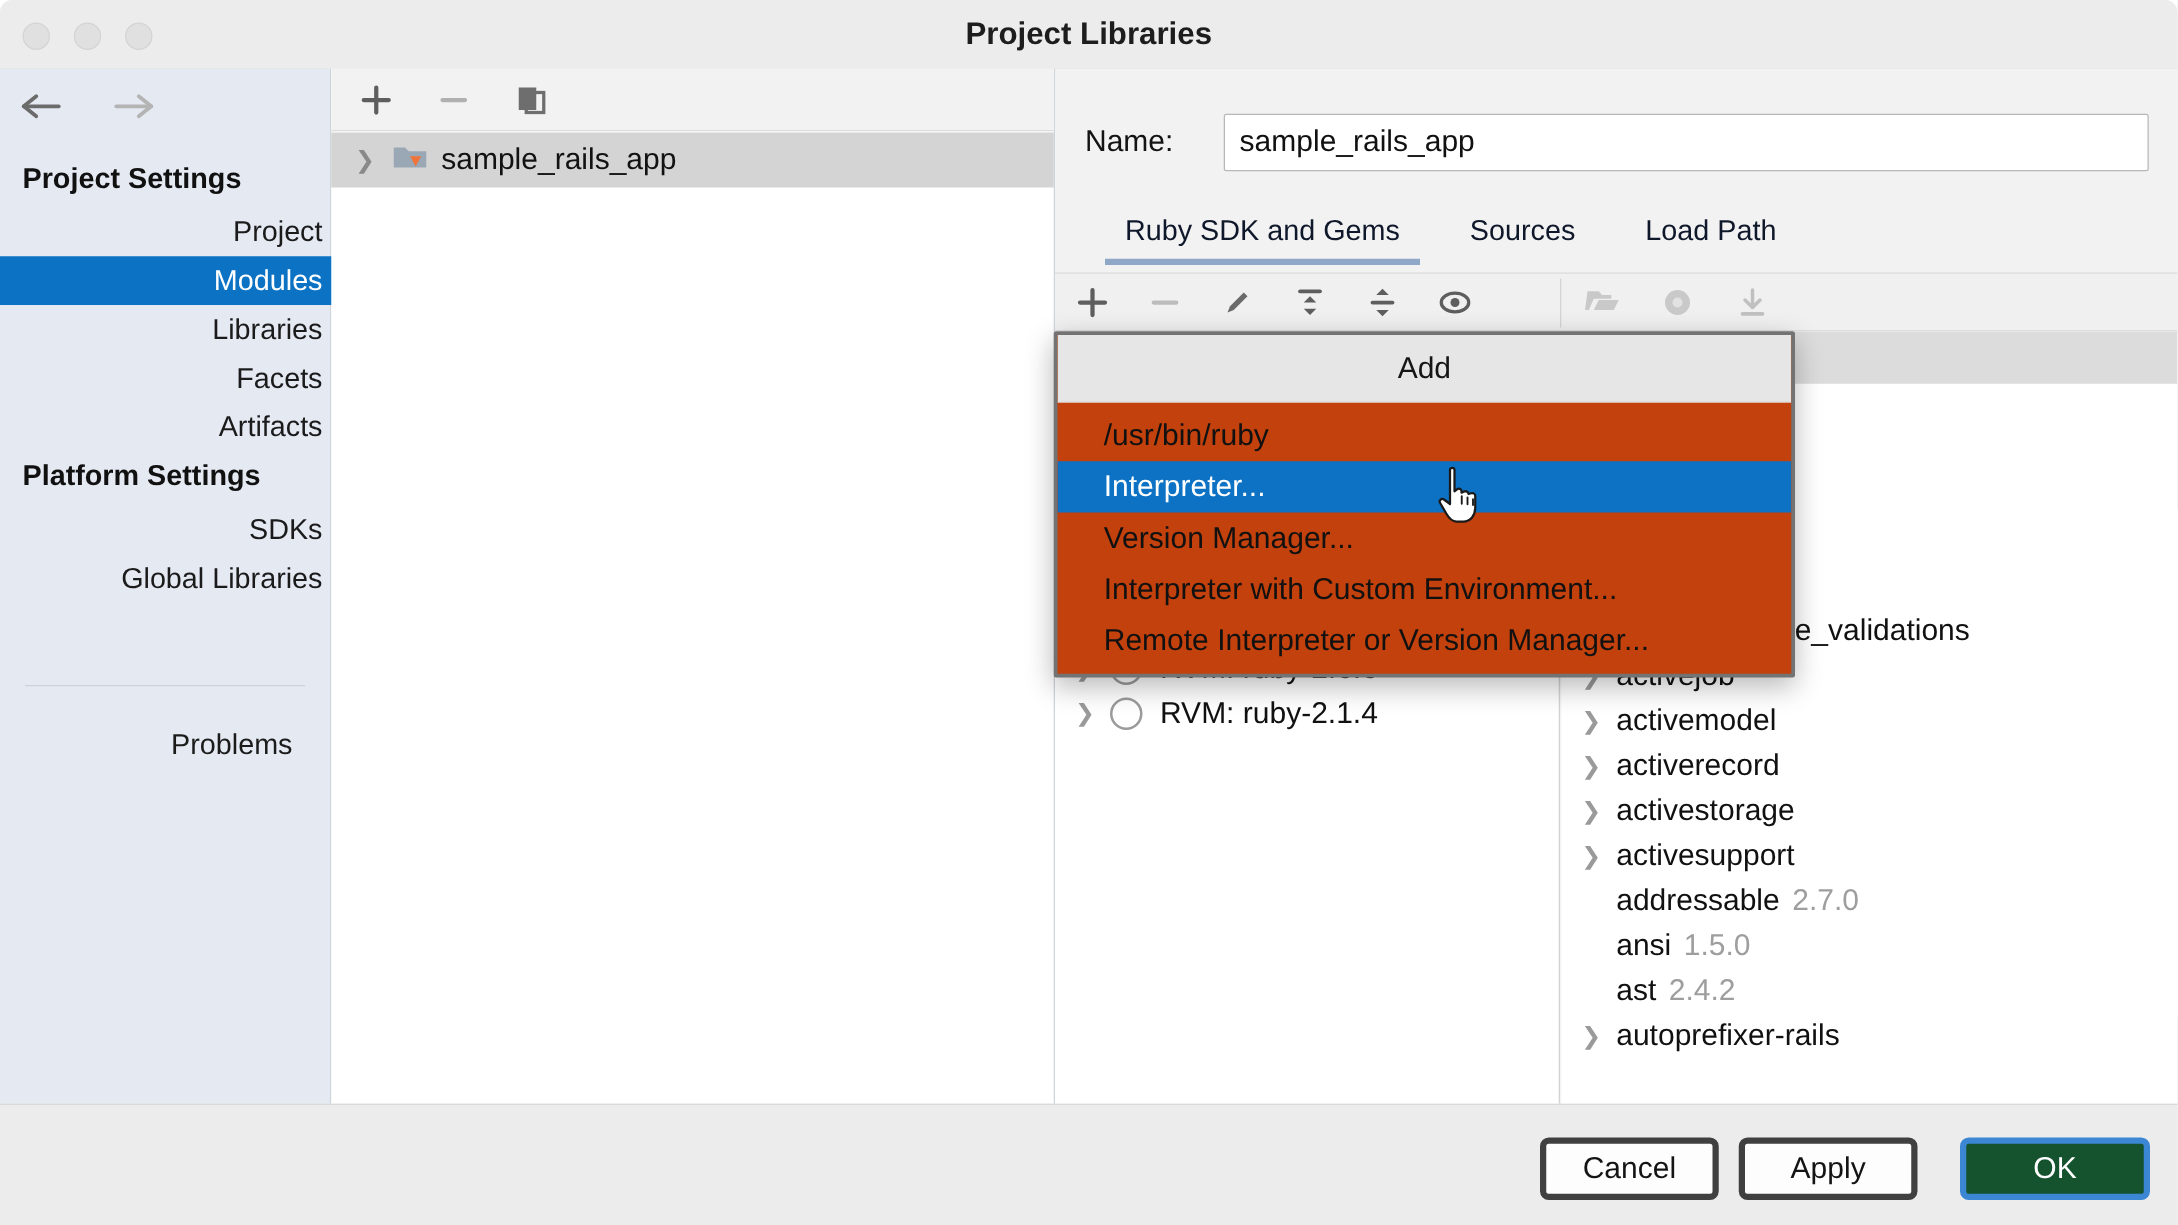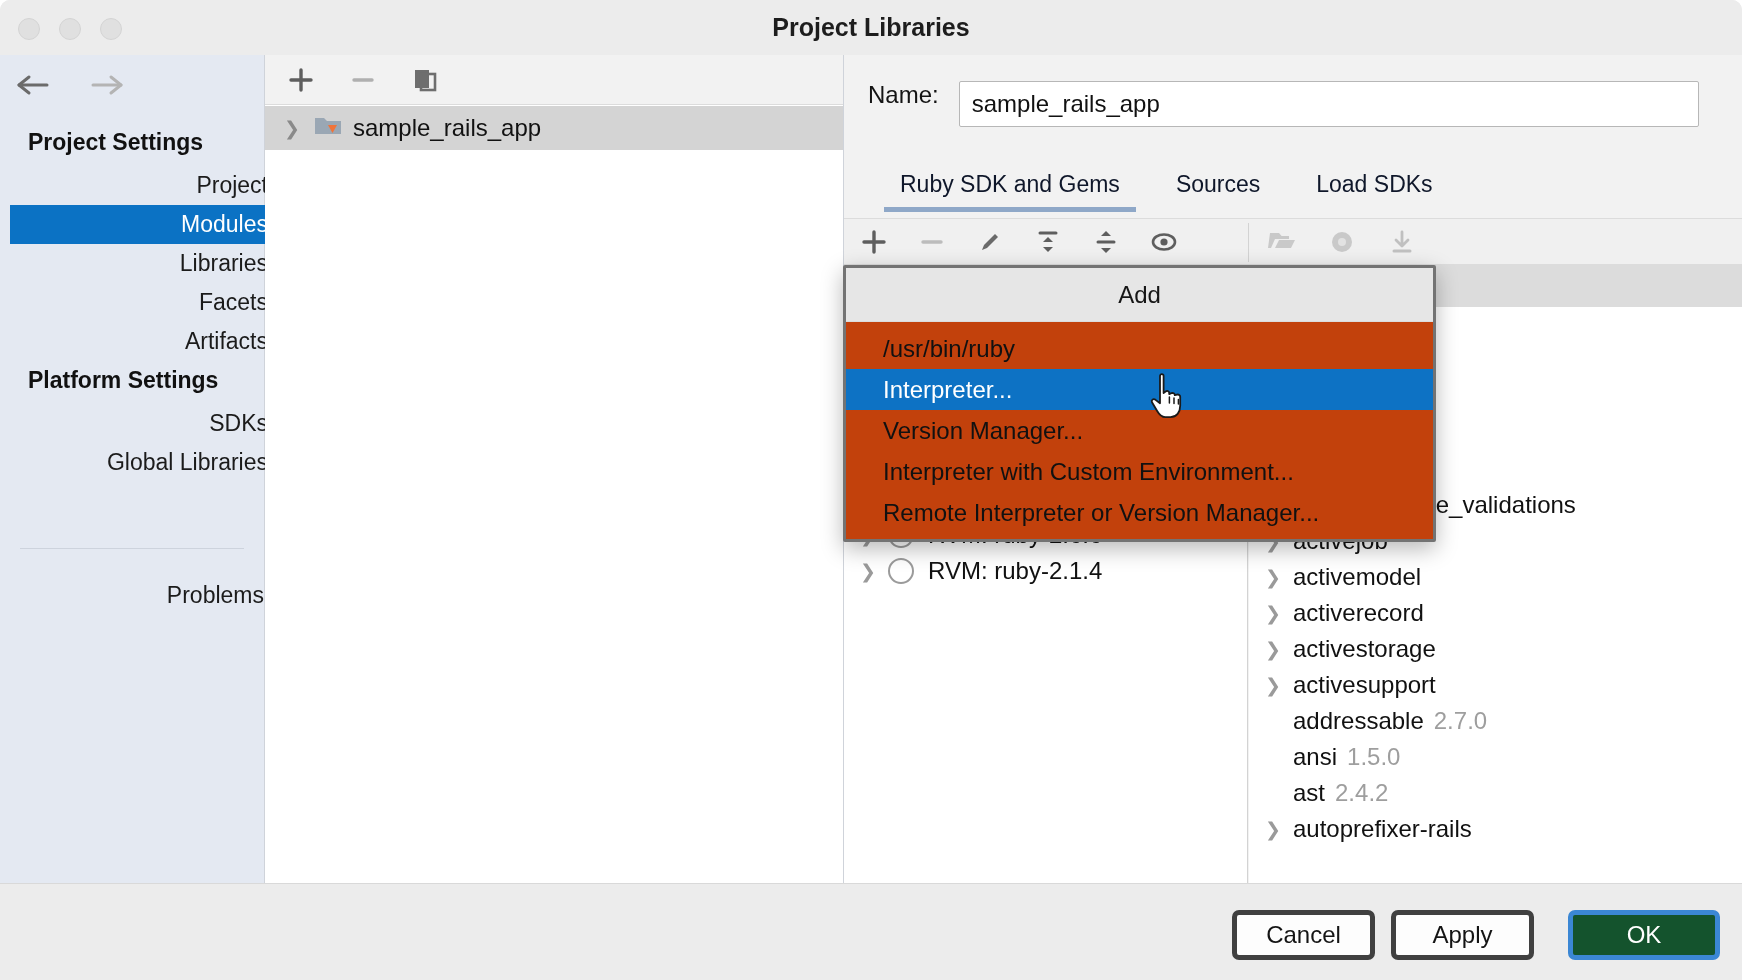--- a/index.html
+++ b/index.html
@@ -34,38 +34,38 @@
   .sidebar{
     position:absolute;top:55px;left:0;width:264px;height:828px;
     background:#e4e9f2;
     border-right:1px solid #cfd3da;
   }
   .nav-arrows{
     position:absolute;top:13px;left:12px;display:flex;gap:32px;align-items:center;
   }
   .arrow{width:42px;height:34px;display:flex;align-items:center;justify-content:center;}
   .arrow svg{display:block;}
-  .side-list{position:absolute;top:68px;left:0;width:284px;margin-left:10px;}
+  .side-list{position:absolute;top:68px;left:0;width:284px;}
   .side-group{
     font-size:23px;font-weight:bold;color:#111;
     padding:6px 0 10px 18px;
   }
   .side-item{
     font-size:23px;color:#1b1b1b;
     height:39px;line-height:39px;
     padding-right:26px;text-align:right;
   }
   .side-item.selected{background:#0b72c4;color:#fff;}
   .side-sep{
     position:absolute;left:20px;top:493px;width:224px;height:1px;background:#cdd3dd;
   }
   .side-problems{
     position:absolute;top:521px;left:0;width:264px;
     font-size:23px;color:#1b1b1b;height:39px;line-height:39px;
-    text-align:right;box-sizing:border-box;
+    padding-right:30px;text-align:right;box-sizing:border-box;
   }
   .help-btn{
     position:absolute;left:27px;top:910px;width:42px;height:42px;
     border-radius:50%;border:1.5px solid #b6b6b6;background:#fbfbfb;
     display:flex;align-items:center;justify-content:center;
     font-size:23px;color:#6b6b6b;
   }
   
   .modcol{
     position:absolute;top:55px;left:265px;width:578px;height:828px;
@@ -81,21 +81,21 @@
     position:absolute;top:51px;left:0;width:578px;height:44px;
     background:#d4d4d4;display:flex;align-items:center;gap:10px;padding-left:16px;box-sizing:border-box;
   }
   .tree-chev{width:22px;display:flex;justify-content:center;color:#8a8a8a;font-size:19px;}
   .modname{font-size:24px;color:#121212;}
   
   .detail{
     position:absolute;top:55px;left:844px;width:898px;height:828px;
     background:#f2f2f2;
   }
-  .namerow{position:absolute;top:26px;left:24px;display:flex;align-items:flex-start;gap:20px;}
+  .namerow{position:absolute;top:36px;left:24px;display:flex;align-items:center;gap:40px;}
   .namelabel{font-size:24px;color:#141414;}
   .nameinput{
     width:740px;height:46px;box-sizing:border-box;
     border:1px solid #b7b7b7;background:#fff;border-radius:2px;
     font-family:"Liberation Sans",sans-serif;font-size:24px;color:#111;
     padding:0 12px;outline:none;
   }
   .tabs{
     position:absolute;top:108px;left:28px;display:flex;gap:0;align-items:flex-end;
   }
@@ -251,21 +251,21 @@
 
   <div class="detail">
     <div class="namerow">
       <span class="namelabel">Name:</span>
       <input class="nameinput" value="sample_rails_app" style="">
     </div>
 
     <div class="tabs">
       <div class="tab active">Ruby SDK and Gems</div>
       <div class="tab">Sources</div>
-      <div class="tab">Load SDKs</div>
+      <div class="tab">Load Path</div>
     </div>
 
     <div class="pane-toolbar">
       <div class="tb-left">
         <div class="tbtn">
           <svg width="28" height="28" viewBox="0 0 28 28">
               <path d="M14 4 V24 M4 14 H24" stroke="#5e5e5e" stroke-width="3.4" stroke-linecap="round"></path>
             </svg>
         </div>
         <div class="tbtn">

